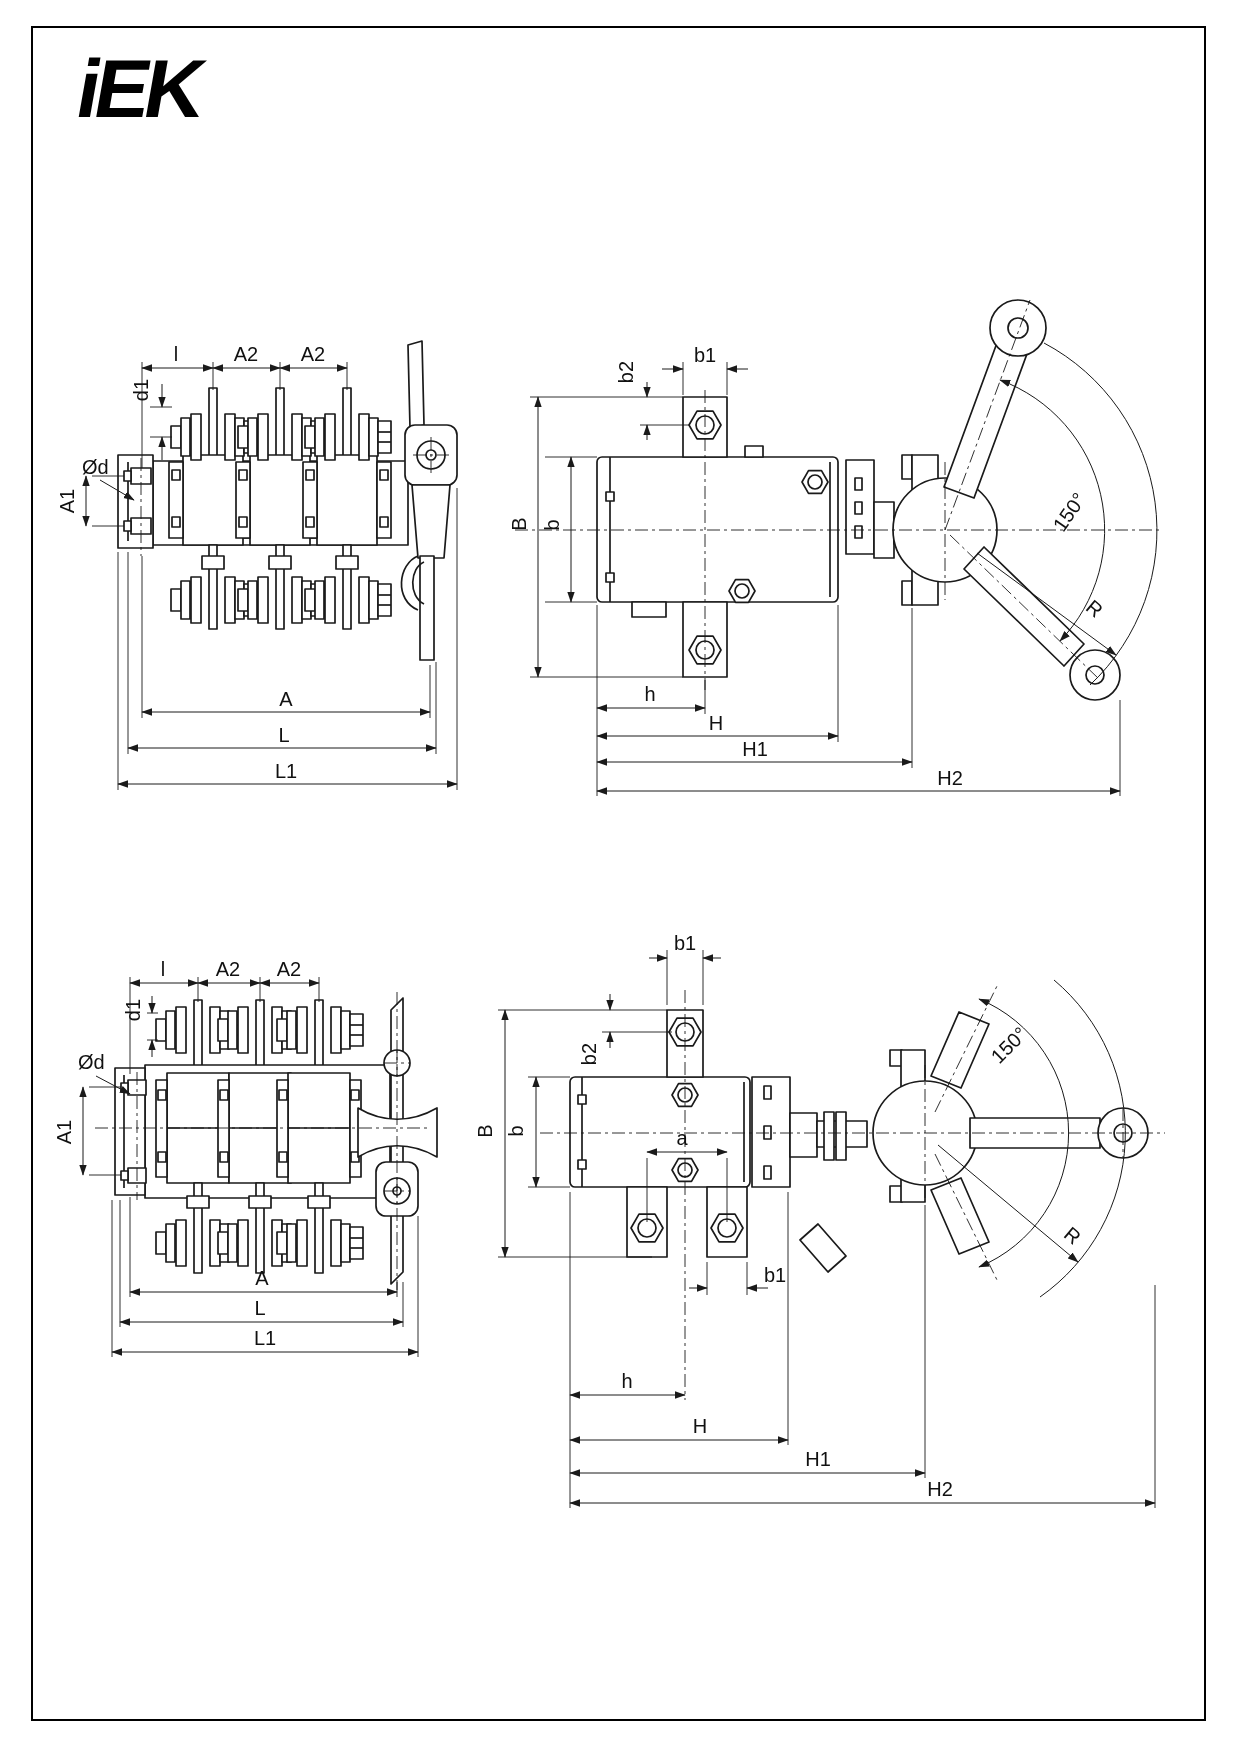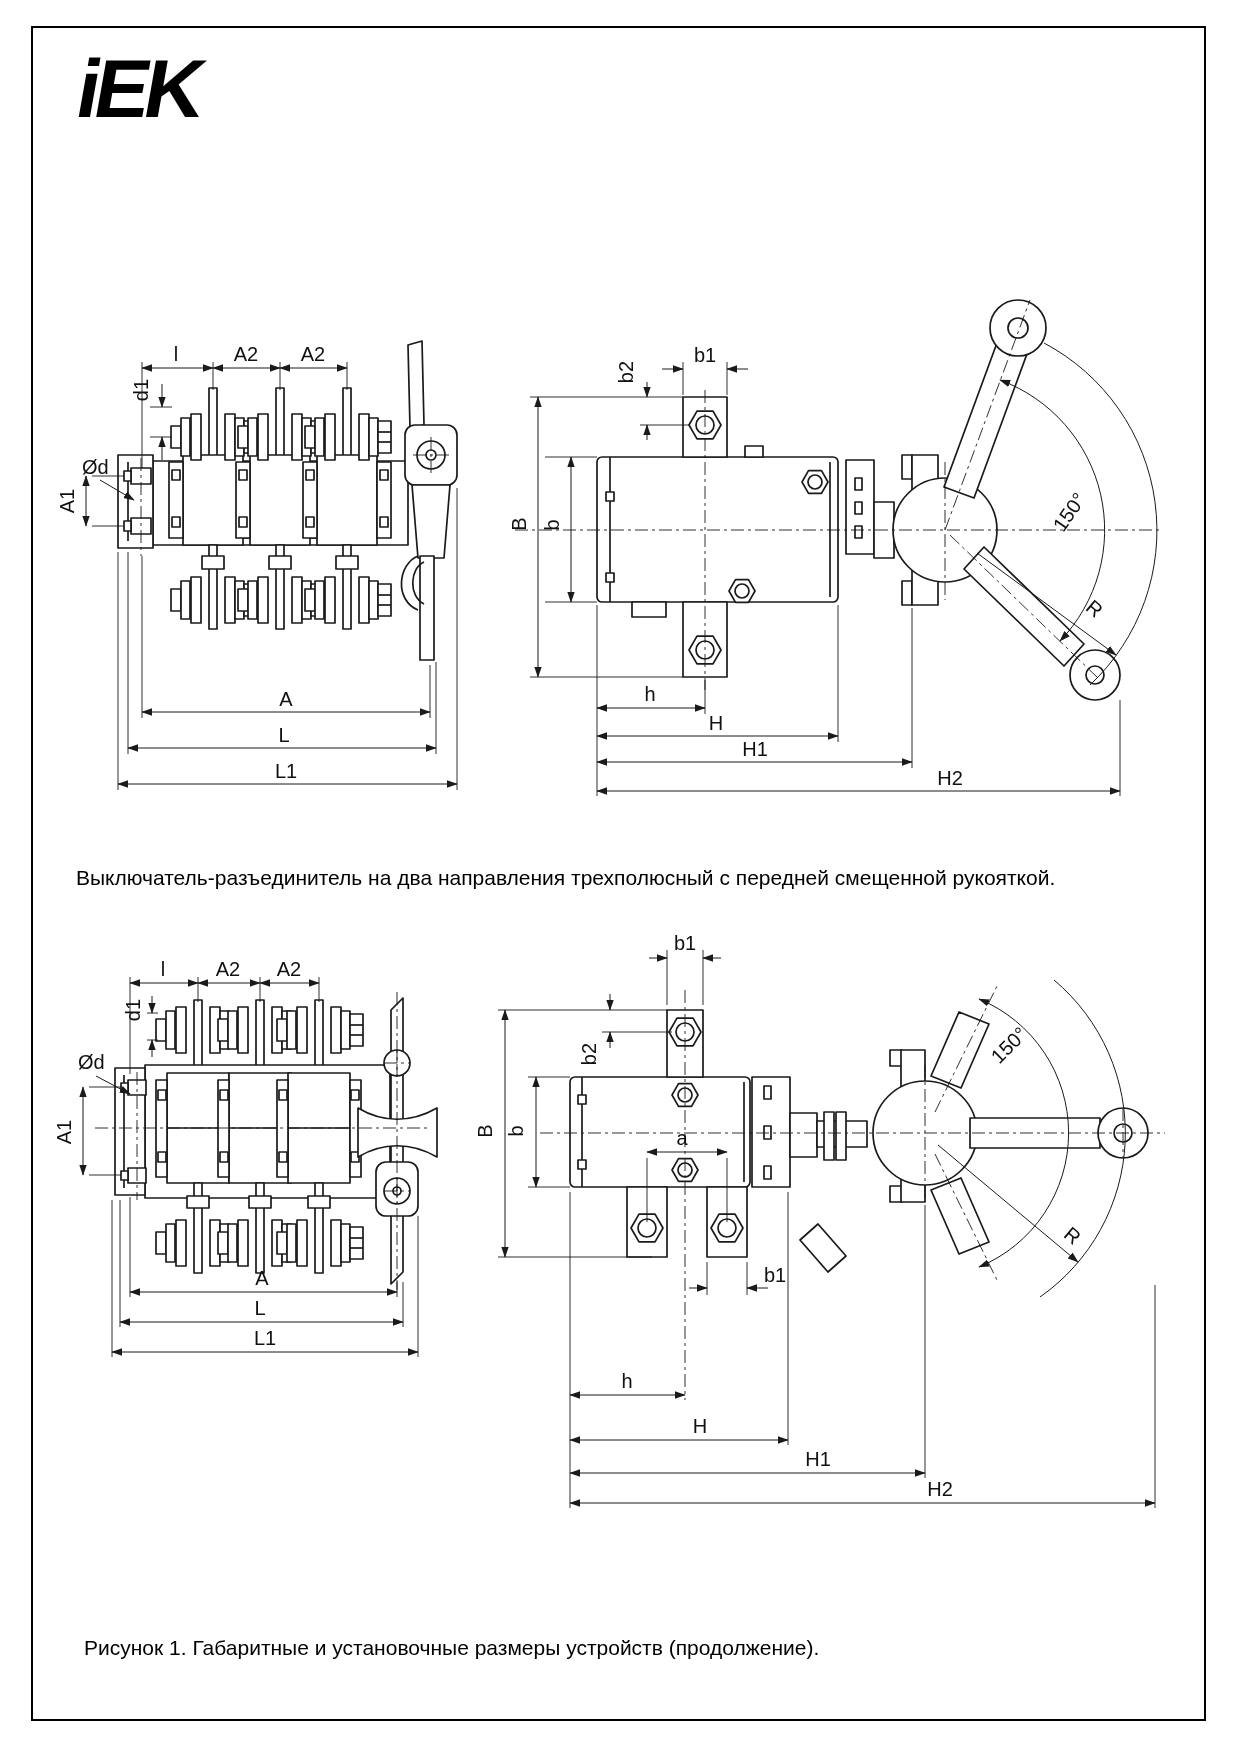--- a/index.html
+++ b/index.html
@@ -21,22 +21,20 @@
   .lbl{font-family:"Liberation Sans",sans-serif;font-size:20px;fill:#111;}
 </style>
 </head>
 <body>
 
 <div class="page">
   <div class="frame"></div>
 
   <div class="logo">iEK</div>
 
-  <div class="sect-title t2">Выключатель-разъединитель на два направления трехполюсный с передней смещенной рукояткой.</div>
-  <div class="caption">Рисунок 1. Габаритные и установочные размеры устройств (продолжение).</div>
 
   <svg class="fig" style="left:40px;top:290px" width="1170" height="515" viewBox="40 290 1170 515">
     <defs>
       <marker id="arr" viewBox="0 0 10 8" refX="9.3" refY="4" markerWidth="11" markerHeight="9" orient="auto-start-reverse">
         <path d="M0,0.6 L10,4 L0,7.4 Z" fill="#1a1a1a"></path>
       </marker>
       <g id="hex16" class="ol">
           <polygon points="16,0 8,13.9 -8,13.9 -16,0 -8,-13.9 8,-13.9"></polygon>
           <circle r="9"></circle>
         </g>

